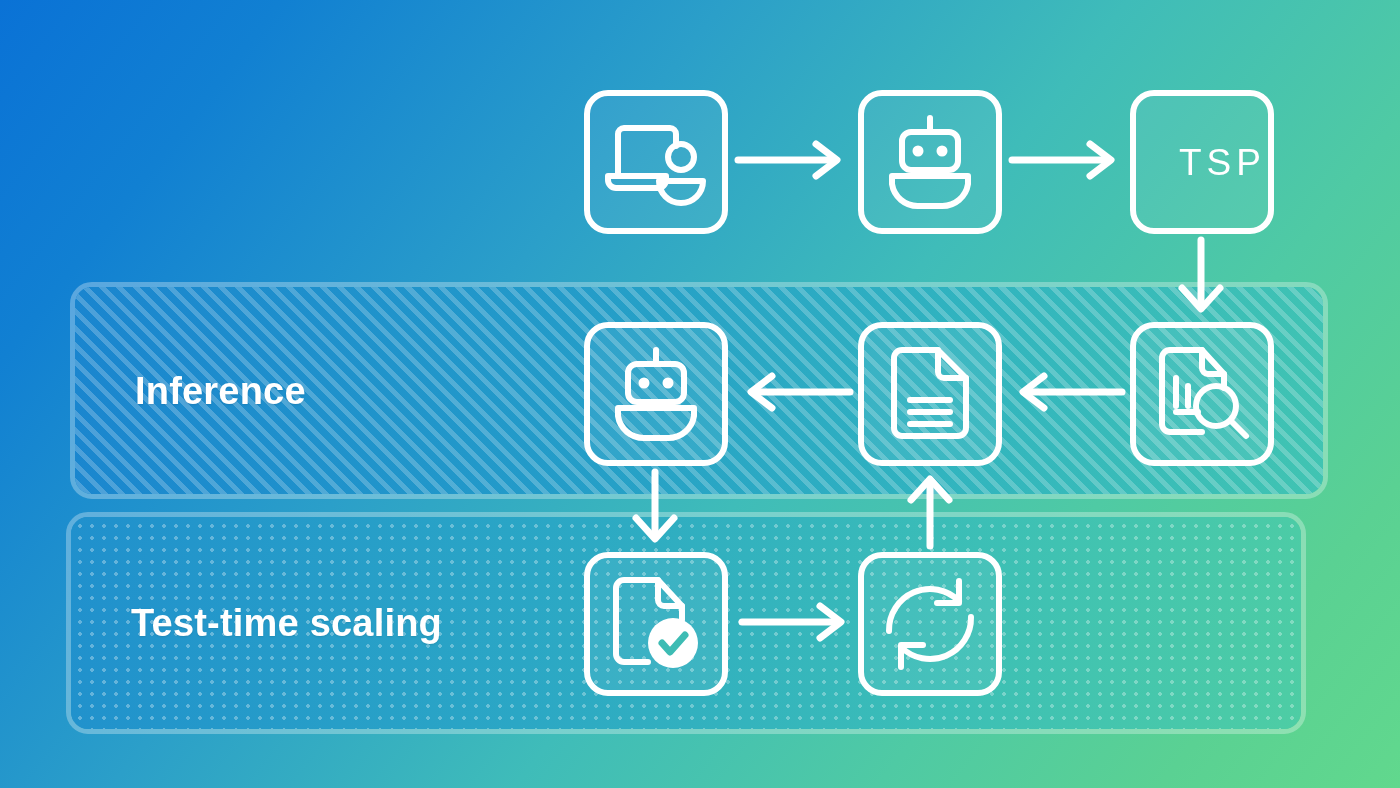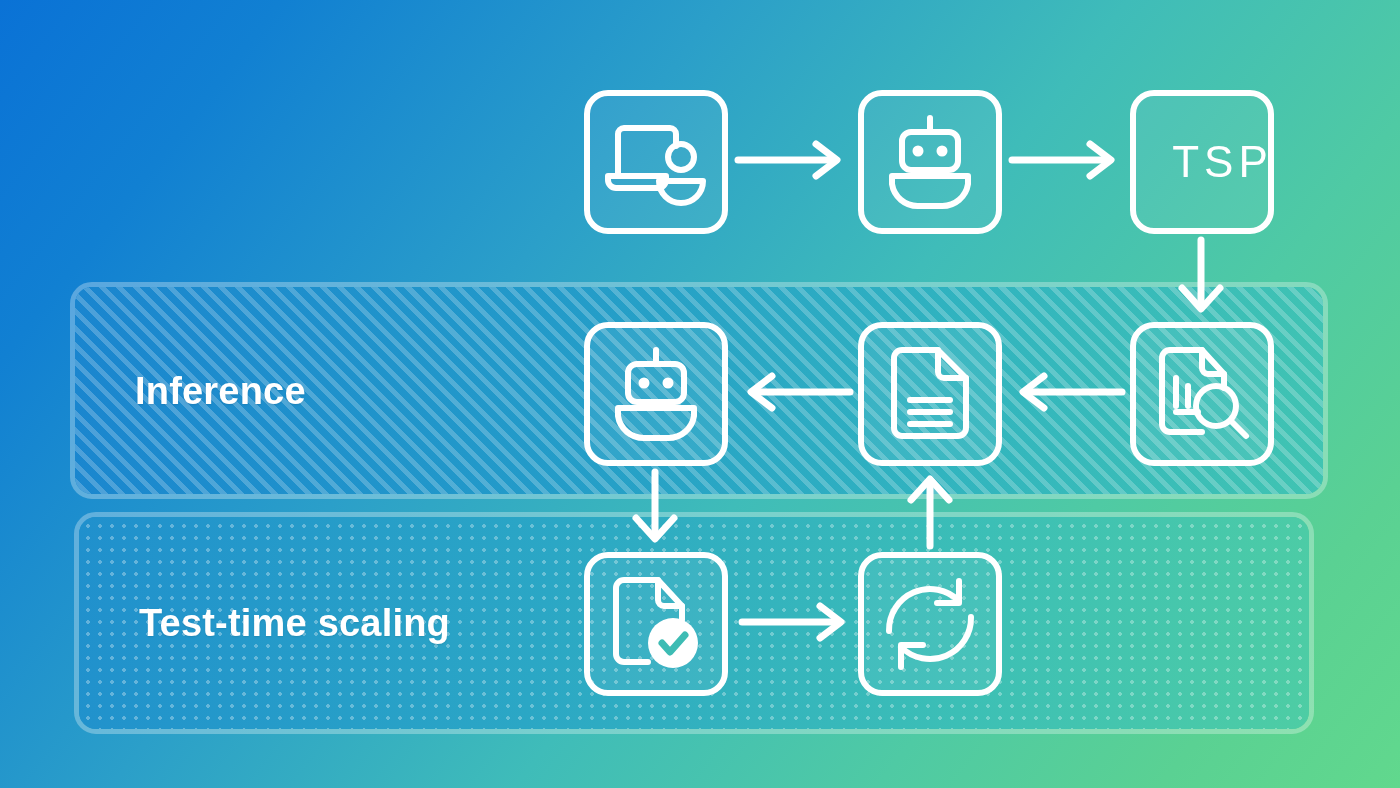--- a/index.html
+++ b/index.html
@@ -55,21 +55,21 @@
     background-image: repeating-linear-gradient(
       45deg,
       rgba(255,255,255,0.00) 0px,
       rgba(255,255,255,0.00) 7px,
       rgba(255,255,255,0.22) 7px,
       rgba(255,255,255,0.22) 12px);
   }
 
   #band-classification { left: 70px;  top: 52px;  width: 1258px; height: 217px; }
   #band-inference      { left: 70px;  top: 282px; width: 1258px; height: 217px; padding-left: 24px; }
-  #band-scaling        { left: 74px;  top: 512px; width: 1240px; height: 222px; }
+  #band-scaling        { left: 66px;  top: 512px; width: 1240px; height: 222px; }
 
   #band-classification .band-fill {
     background: linear-gradient(100deg, #1178d2 0%, #1c8ecd 40%, #2aa7c4 75%, #35b7bd 100%);
   }
   #band-inference .band-fill {
     background: linear-gradient(100deg, #1a85cf 0%, #239bc9 38%, #31b4bf 70%, #41c4b2 100%);
   }
   #band-scaling .band-fill {
     background: linear-gradient(100deg, #2090cd 0%, #2ba7c5 38%, #3cbfb6 72%, #4ecda4 100%);
   }
@@ -97,21 +97,21 @@
     border: 6px solid #ffffff;
     display: flex;
     align-items: center;
     justify-content: center;
     background: rgba(255,255,255,0.06);
   }
   .node svg { display: block; }
 
   .node-text {
     color: #ffffff;
-    font-size: 44px;
+    font-size: 37px;
     font-weight: 300;
     letter-spacing: 5px;
     line-height: 1;
     padding-left: 5px;
     margin-left: 36px;
   }
 
   
   #node-user-laptop  { left: 584px;  top: 90px; }
   #node-robot-top    { left: 858px;  top: 90px; }

